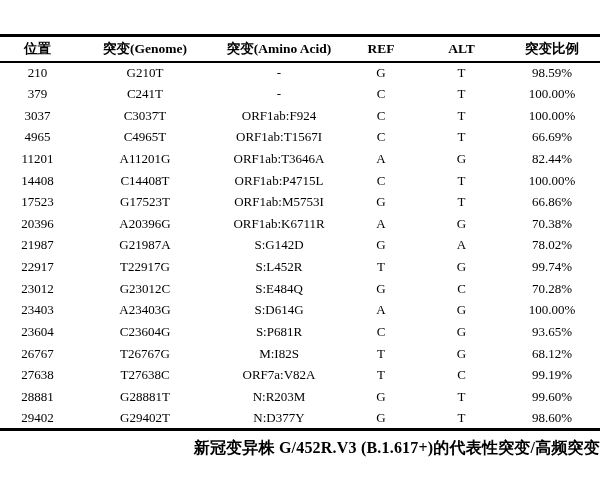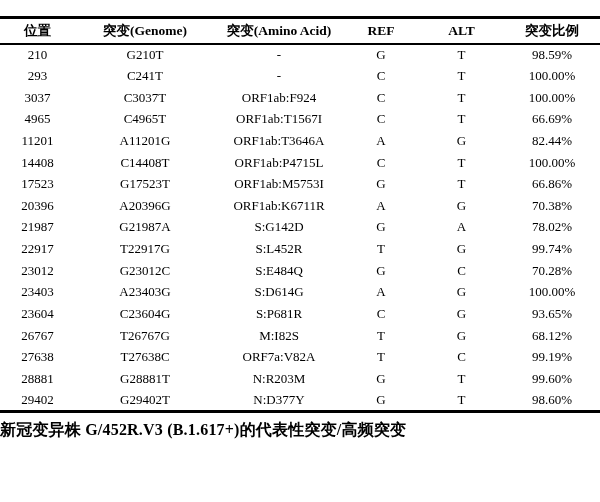--- a/index.html
+++ b/index.html
@@ -13,20 +13,21 @@
     height: 502px;
     font-family: "Liberation Serif", "DejaVu Serif", serif;
     color: #000000;
     overflow: hidden;
   }
   .page {
     width: 600px;
     height: 426px;
     padding-top: 16px;
     background: #ffffff;
+    margin-top: 18px;
   }
   table.mutation-table {
     width: 600px;
     border-collapse: collapse;
     table-layout: fixed;
     border-top: 3px solid #000000;
     border-bottom: 3px solid #000000;
   }
   table.mutation-table th,
   table.mutation-table td {
@@ -43,21 +44,21 @@
     border-bottom: 2.5px solid #000000;
   }
   table.mutation-table tbody td {
     height: 21.65px;
     font-size: 13px;
     font-weight: normal;
   }
   .caption {
     width: 600px;
     margin-top: 7px;
-    text-align: left;
+    text-align: right;
     font-size: 16px;
     font-weight: bold;
     letter-spacing: 0.2px;
   }
 </style>
 </head>
 <body>
 
 <div class="page">
 
@@ -84,21 +85,21 @@
 
     <tr>
           <td>210</td>
           <td>G210T</td>
           <td>-</td>
           <td>G</td>
           <td>T</td>
           <td>98.59%</td>
         </tr>
         <tr>
-          <td>293</td>
+          <td>379</td>
           <td>C241T</td>
           <td>-</td>
           <td>C</td>
           <td>T</td>
           <td>100.00%</td>
         </tr>
         <tr>
           <td>3037</td>
           <td>C3037T</td>
           <td>ORF1ab:F924</td>

